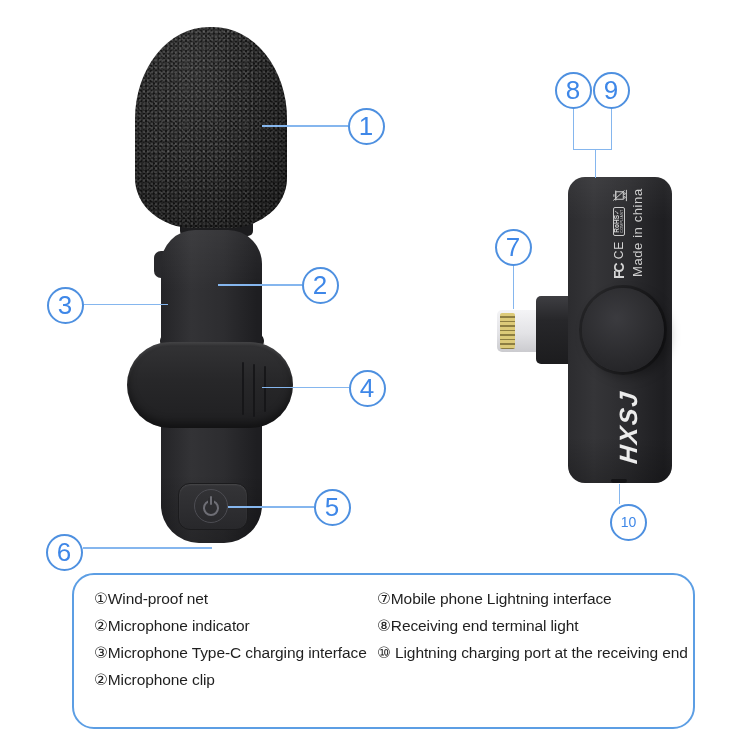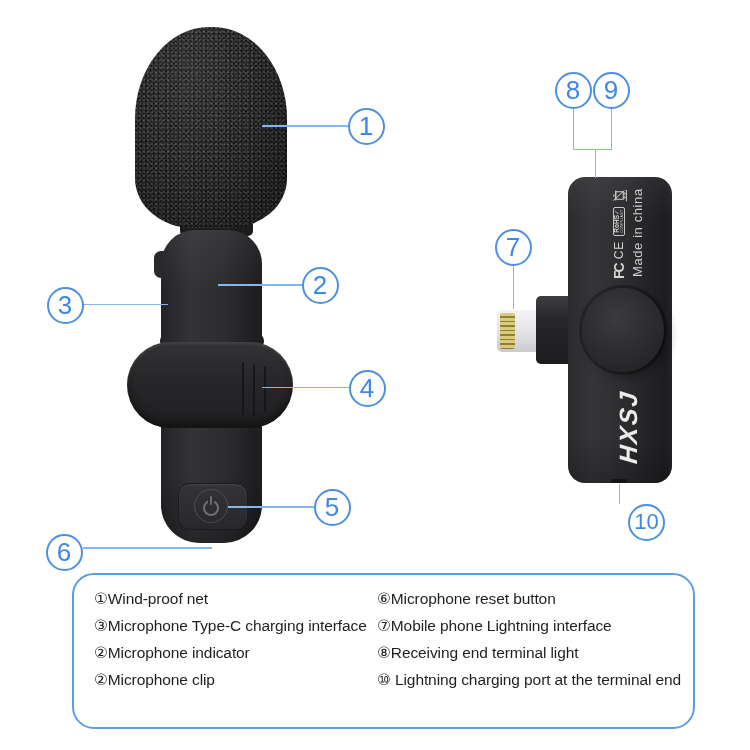--- a/index.html
+++ b/index.html
@@ -149,30 +149,29 @@
 
   <div class="abs co" style="left:347.5px;top:107.5px;">1</div>
   <div class="abs co" style="left:301.5px;top:266.5px;">2</div>
   <div class="abs co" style="left:46.5px;top:286.5px;">3</div>
   <div class="abs co" style="left:348.5px;top:369.5px;">4</div>
   <div class="abs co" style="left:313.5px;top:488.5px;">5</div>
   <div class="abs co" style="left:45.5px;top:533.5px;">6</div>
   <div class="abs co" style="left:494.5px;top:228.5px;">7</div>
   <div class="abs co" style="left:554.5px;top:71.5px;">8</div>
   <div class="abs co" style="left:592.5px;top:71.5px;">9</div>
-  <div class="abs co" style="left:628px;top:503.5px;font-size:22px;">10</div>
+  <div class="abs co" style="left:610px;top:503.5px;font-size:14px;">10</div>
 
   <div class="abs legend">
     <div class="leg-col c1">
       <div class="leg-item">①Wind-proof net</div>
+      <div class="leg-item">②Microphone indicator</div>
       <div class="leg-item">③Microphone Type-C charging interface</div>
-      <div class="leg-item">②Microphone indicator</div>
       <div class="leg-item">②Microphone clip</div>
     </div>
     <div class="leg-col">
-      <div class="leg-item">⑥Microphone reset button</div>
       <div class="leg-item">⑦Mobile phone Lightning interface</div>
       <div class="leg-item">⑧Receiving end terminal light</div>
-      <div class="leg-item">⑩ Lightning charging port at the terminal end</div>
+      <div class="leg-item">⑩ Lightning charging port at the receiving end</div>
     </div>
   </div>
 
 </div>
 
 </body></html>

